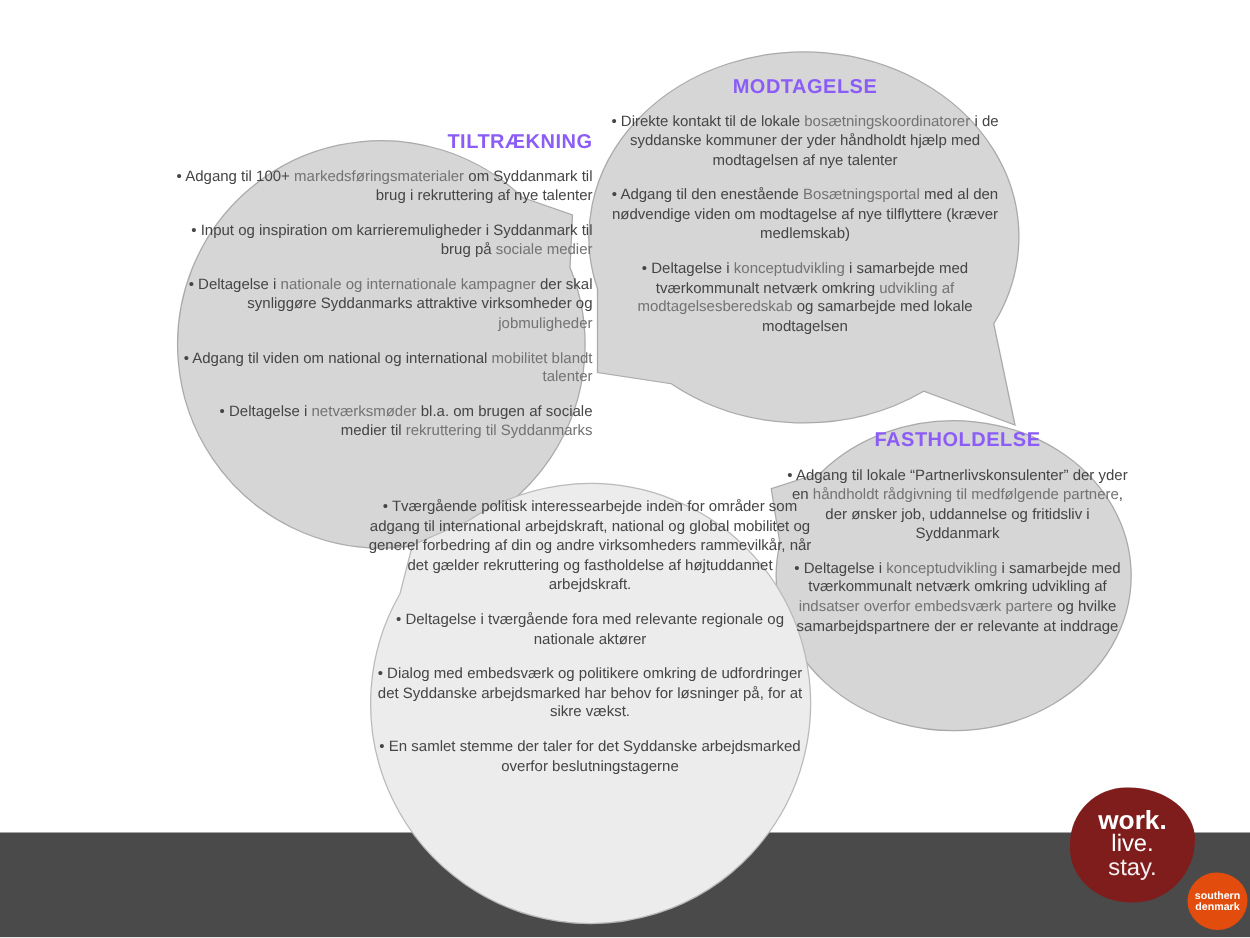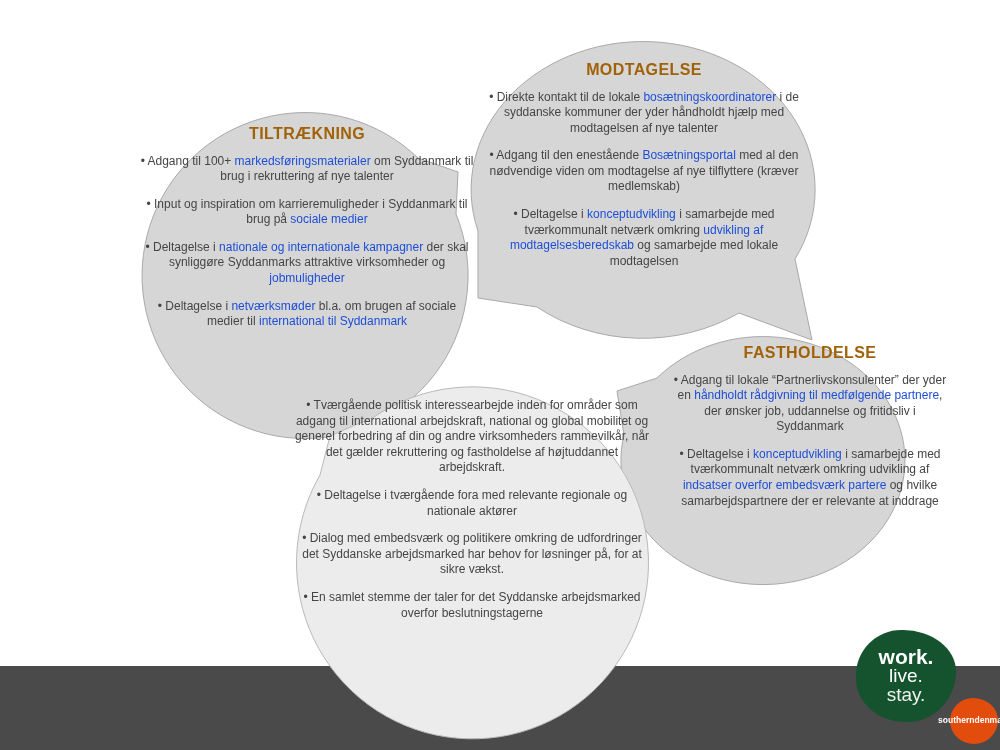--- a/index.html
+++ b/index.html
@@ -1,39 +1,39 @@
 <!DOCTYPE html>
 <html><head>
 <meta charset="utf-8">
 <style>
   html,body{margin:0;padding:0;background:#fff;}
   .slide{position:relative;width:1000px;height:750px;background:#ffffff;overflow:hidden;
          font-family:"Liberation Sans",sans-serif;}
   .footer-band{position:absolute;left:0;top:666px;width:1000px;height:84px;background:#4a4a4a;z-index:1;}
   svg.blobs{position:absolute;left:0;top:0;z-index:2;}
   .bubble-text{position:absolute;z-index:3;text-align:center;color:#454545;}
-  .bubble-title{margin:0 0 10px 0;font-size:16px;font-weight:bold;color:#a16207;
+  .bubble-title{margin:0 0 10px 0;font-size:16px;font-weight:bold;color:#8b5cf6;
                 letter-spacing:.4px;white-space:pre-line;line-height:1.22;}
   .bullet{margin:0 0 12px 0;font-size:12px;line-height:1.3;}
   .bullet:last-child{margin-bottom:0;}
-  .hl{color:#1d4ed8;}
-  .bt-tiltraekning{left:140px;top:124px;width:334px;}
+  .hl{color:#737373;}
+  .bt-tiltraekning{left:140px;top:104px;width:334px;text-align:right;}
   .bt-modtagelse{left:474px;top:60px;width:340px;}
-  .bt-fastholdelse{left:625px;top:343px;width:282px;margin-left:44px;}
+  .bt-fastholdelse{left:625px;top:343px;width:282px;}
   .bt-politisk{left:293px;top:398px;width:358px;}
-  .logo-blob{position:absolute;left:856px;top:630px;width:100px;height:92px;background:#14532d;
+  .logo-blob{position:absolute;left:856px;top:630px;width:100px;height:92px;background:#7f1d1d;
              border-radius:46% 54% 50% 50% / 50% 46% 56% 48%;z-index:4;
              display:flex;flex-direction:column;justify-content:center;align-items:center;
              color:#fff;text-align:center;}
   .logo-work{font-size:21px;font-weight:bold;line-height:.95;}
   .logo-live{font-size:19px;font-weight:normal;line-height:.98;margin-left:0;}
   .logo-stay{font-size:19px;font-weight:normal;line-height:.98;color:rgba(255,255,255,.93);}
   .badge-blob{position:absolute;left:950px;top:698px;width:48px;height:46px;background:#e24d0e;
               border-radius:48% 52% 50% 50% / 50% 48% 52% 50%;z-index:5;
-              display:flex;flex-direction:row;justify-content:center;align-items:center;
+              display:flex;flex-direction:column;justify-content:center;align-items:center;
               color:#fff;text-align:center;font-size:8.5px;font-weight:bold;line-height:1.1;}
 </style>
 </head>
 <body>
 
 <div class="slide">
 
   <div class="footer-band"></div>
 
   <svg class="blobs" width="1000" height="750" viewBox="0 0 1000 750" aria-hidden="true">
@@ -46,21 +46,22 @@
 
     <path d="M 374 417 A 176 176 0 1 1 320 475 L 330 436 Z" fill="#ececec" stroke="#b9b9b9" stroke-width="1"></path>
   </svg>
 
   <div class="bubble-text bt-tiltraekning">
     <h2 class="bubble-title">TILTRÆKNING</h2>
     <div>
         <p class="bullet"><span>• Adgang til 100+ </span><span class="hl">markedsføringsmaterialer</span><span> om Syddanmark til brug i rekruttering af nye talenter</span></p>
         <p class="bullet"><span>• Input og inspiration om karrieremuligheder i Syddanmark til brug på </span><span class="hl">sociale medier</span></p>
         <p class="bullet"><span>• Deltagelse i </span><span class="hl">nationale og internationale kampagner</span><span> der skal synliggøre Syddanmarks attraktive virksomheder og </span><span class="hl">jobmuligheder</span></p>
-        <p class="bullet"><span>• Deltagelse i </span><span class="hl">netværksmøder</span><span> bl.a. om brugen af sociale medier til </span><span class="hl">international til Syddanmark</span></p>
+        <p class="bullet"><span>• Adgang til viden om national og international </span><span class="hl">mobilitet blandt talenter</span></p>
+        <p class="bullet"><span>• Deltagelse i </span><span class="hl">netværksmøder</span><span> bl.a. om brugen af sociale medier til </span><span class="hl">rekruttering til Syddanmarks</span></p>
       </div>
   </div>
 
   <div class="bubble-text bt-modtagelse">
     <h2 class="bubble-title">MODTAGELSE</h2>
     <div>
         <p class="bullet"><span>• Direkte kontakt til de lokale </span><span class="hl">bosætningskoordinatorer</span><span> i de syddanske kommuner der yder håndholdt hjælp med modtagelsen af nye talenter</span></p>
         <p class="bullet"><span>• Adgang til den enestående </span><span class="hl">Bosætningsportal</span><span> med al den nødvendige viden om modtagelse af nye tilflyttere (kræver medlemskab)</span></p>
         <p class="bullet"><span>• Deltagelse i </span><span class="hl">konceptudvikling</span><span> i samarbejde med tværkommunalt netværk omkring </span><span class="hl">udvikling af modtagelsesberedskab</span><span> og samarbejde med lokale modtagelsen</span></p>
       </div>

